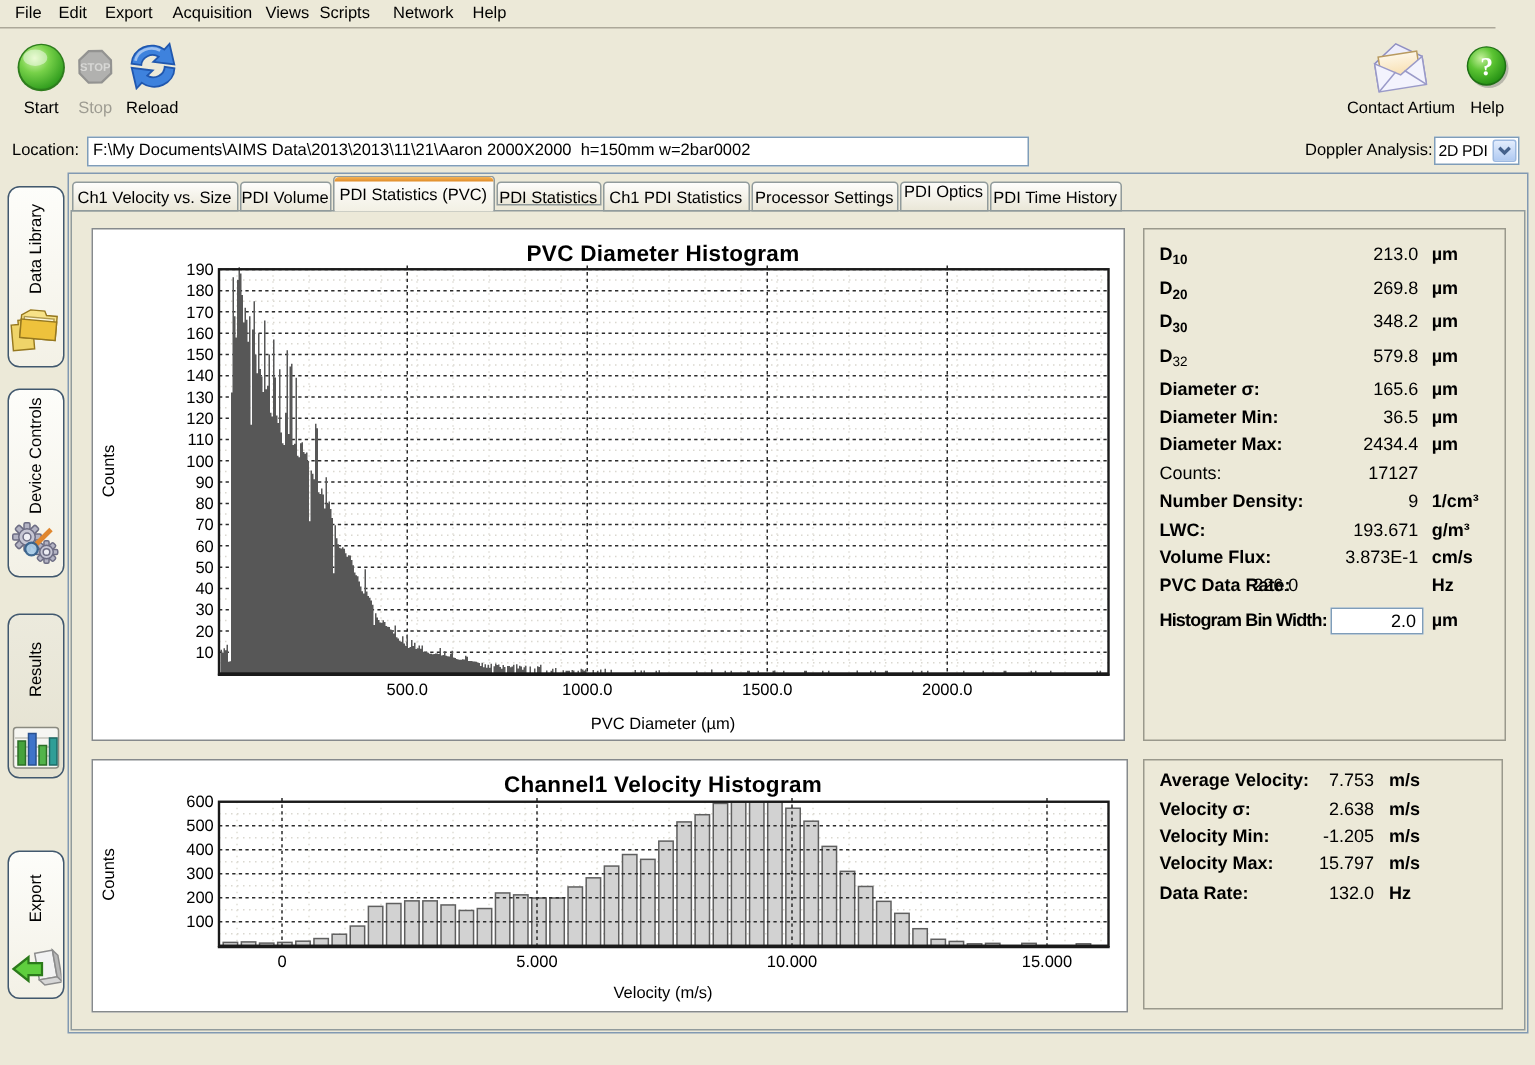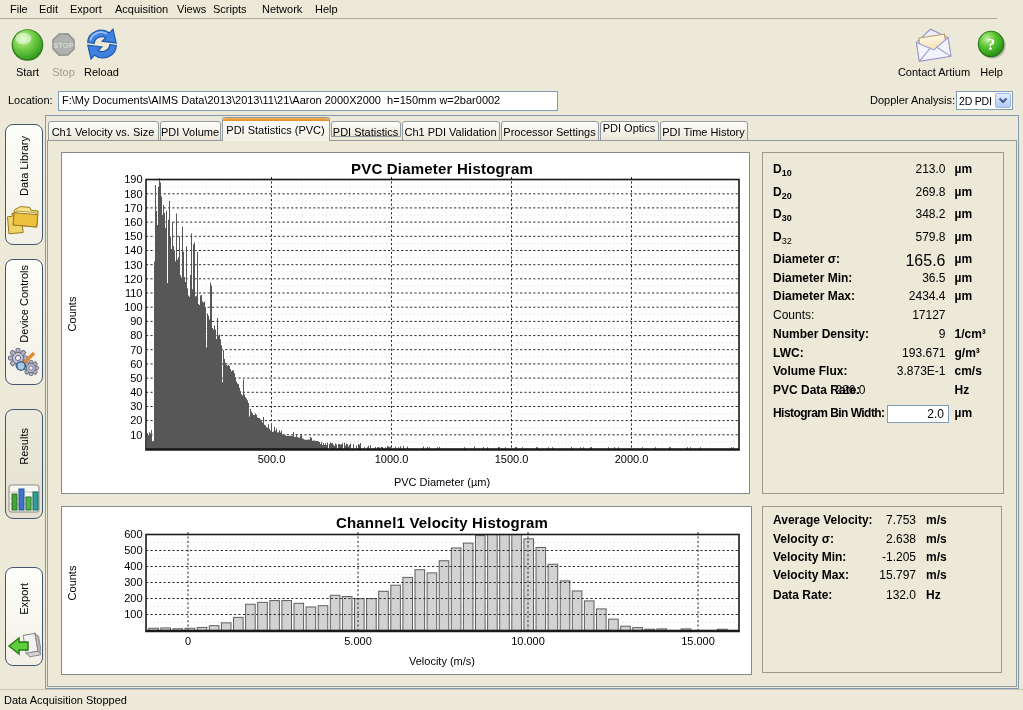--- a/index.html
+++ b/index.html
@@ -62,40 +62,40 @@
 <text x="991" y="50" font-size="17" font-weight="bold" fill="#ffffff" text-anchor="middle" font-family="Liberation Serif">?</text>
 </svg>
 
 <div class="abs" style="left:0px;top:66px;width:55px;text-align:center">Start</div>
 <div class="abs" style="left:36px;top:66px;width:55px;text-align:center;color:#9e9c92">Stop</div>
 <div class="abs" style="left:74px;top:66px;width:55px;text-align:center">Reload</div>
 <div class="abs" style="left:879px;top:66px;width:110px;text-align:center">Contact Artium</div>
 <div class="abs" style="left:964px;top:66px;width:55px;text-align:center">Help</div>
 
 <div class="abs" style="left:8px;top:94px">Location:</div>
-<div class="abs" style="left:58px;top:90.5px;width:500px;height:19px;background:#fff;border:1px solid #7f9db9;padding:2px 0 16px 3px;white-space:nowrap;overflow:hidden">F:\My Documents\AIMS Data\2013\2013\11\21\Aaron 2000X2000&nbsp; h=150mm w=2bar0002</div>
+<div class="abs" style="left:58px;top:90.5px;width:628px;height:19px;background:#fff;border:1px solid #7f9db9;padding:2px 0 16px 3px;white-space:nowrap;overflow:hidden">F:\My Documents\AIMS Data\2013\2013\11\21\Aaron 2000X2000&nbsp; h=150mm w=2bar0002</div>
 <div class="abs" style="left:870px;top:94px">Doppler Analysis:</div>
 <div class="abs" style="left:956px;top:91px;width:57px;height:19px;background:#fff;border:1px solid #7f9db9">
 <span class="abs" style="left:2px;top:2.5px;font-size:10.5px;letter-spacing:-0.2px">2D PDI</span>
 <div class="abs" style="right:1px;top:1px;width:16px;height:15px;border-radius:2px;background:linear-gradient(180deg,#e3edfd,#b0caf2);border:1px solid #9db9e0">
 <svg width="14" height="13" style="position:absolute;left:0;top:0">
           <path d="M3.5 4.5 L7 8 L10.5 4.5" stroke="#44618c" stroke-width="2.2" fill="none"></path>
         </svg>
 </div>
 </div>
 
 <div class="abs" style="left:45px;top:115px;width:974px;height:574px;border:1px solid #8199b2"></div>
 
 <div class="abs" style="left:47px;top:140px;width:970px;height:546.5px;border:1px solid #919b9c;background:#ece9d8"></div>
 
 <div style="position:absolute;left:47.5px;top:121px;width:111px;height:20px;border:1px solid #919b9c;border-radius:3px 3px 0 0;background:linear-gradient(180deg,#fefdfb,#eae7d8);z-index:3;box-sizing:border-box;font-size:11px;text-align:center;padding-top:4px;">Ch1 Velocity vs. Size</div>
     <div style="position:absolute;left:159.5px;top:121px;width:61px;height:20px;border:1px solid #919b9c;border-radius:3px 3px 0 0;background:linear-gradient(180deg,#fefdfb,#eae7d8);z-index:3;box-sizing:border-box;font-size:11px;text-align:center;padding-top:4px;">PDI Volume</div>
     <div style="position:absolute;left:221.5px;top:117px;width:108px;height:24px;border:1px solid #919b9c;border-bottom:none;border-radius:3px 3px 0 0;background:linear-gradient(180deg,#ffffff,#f2f0e4);z-index:5;box-sizing:border-box;font-size:11px;text-align:center;padding-top:6px;"><div style="position:absolute;left:-0px;top:-0px;right:0;height:2.5px;background:linear-gradient(180deg,#f5b456,#e08b28);border-radius:3px 3px 0 0"></div>PDI Statistics (PVC)</div>
     <div style="position:absolute;left:330.5px;top:121px;width:70px;height:16px;border:1px solid #919b9c;border-radius:3px 3px 0 0;background:linear-gradient(180deg,#fefdfb,#eae7d8);z-index:3;box-sizing:border-box;font-size:11px;text-align:center;padding-top:4px;">PDI Statistics</div>
-    <div style="position:absolute;left:401.5px;top:121px;width:98px;height:20px;border:1px solid #919b9c;border-radius:3px 3px 0 0;background:linear-gradient(180deg,#fefdfb,#eae7d8);z-index:3;box-sizing:border-box;font-size:11px;text-align:center;padding-top:4px;">Ch1 PDI Validation</div>
+    <div style="position:absolute;left:401.5px;top:121px;width:98px;height:20px;border:1px solid #919b9c;border-radius:3px 3px 0 0;background:linear-gradient(180deg,#fefdfb,#eae7d8);z-index:3;box-sizing:border-box;font-size:11px;text-align:center;padding-top:4px;">Ch1 PDI Statistics</div>
     <div style="position:absolute;left:500.5px;top:121px;width:98px;height:20px;border:1px solid #919b9c;border-radius:3px 3px 0 0;background:linear-gradient(180deg,#fefdfb,#eae7d8);z-index:3;box-sizing:border-box;font-size:11px;text-align:center;padding-top:4px;">Processor Settings</div>
     <div style="position:absolute;left:599.5px;top:121px;width:59px;height:20px;border:1px solid #919b9c;border-radius:3px 3px 0 0;background:linear-gradient(180deg,#fefdfb,#eae7d8);z-index:3;box-sizing:border-box;font-size:11px;text-align:center;padding-top:0;">PDI Optics</div>
     <div style="position:absolute;left:659.5px;top:121px;width:88px;height:20px;border:1px solid #919b9c;border-radius:3px 3px 0 0;background:linear-gradient(180deg,#fefdfb,#eae7d8);z-index:3;box-sizing:border-box;font-size:11px;text-align:center;padding-top:4px;">PDI Time History</div>
 
 <div style="position:absolute;left:5px;top:123.5px;width:38px;height:121.5px;border:1.6px solid #41586e;border-radius:8px;background:linear-gradient(180deg,#fdfdfa,#f3f1e6);">
       <div style="position:absolute;left:0;right:0;top:6px;bottom:42px;display:flex;align-items:center;justify-content:center">
         <span style="writing-mode:vertical-rl;transform:rotate(180deg);font-size:11px;color:#000;white-space:nowrap">Data Library</span>
       </div>
       <div style="position:absolute;left:0;right:0;bottom:4px;display:flex;justify-content:center">
         <svg width="38" height="37" viewBox="0 0 38 37">
@@ -225,21 +225,21 @@
       <div style="position:absolute;left:10px;top:31.5px;font-weight:bold;font-size:12px;white-space:nowrap">D<span style="font-size:9px;position:relative;top:3px;font-weight:bold">20</span></div>
       <div style="position:absolute;left:72.5px;top:31.5px;width:110px;text-align:right;font-size:12px">269.8</div>
       <div style="position:absolute;left:191.5px;top:31.5px;font-weight:bold;font-size:12px">µm</div>
       <div style="position:absolute;left:10px;top:54.19999999999999px;font-weight:bold;font-size:12px;white-space:nowrap">D<span style="font-size:9px;position:relative;top:3px;font-weight:bold">30</span></div>
       <div style="position:absolute;left:72.5px;top:54.19999999999999px;width:110px;text-align:right;font-size:12px">348.2</div>
       <div style="position:absolute;left:191.5px;top:54.19999999999999px;font-weight:bold;font-size:12px">µm</div>
       <div style="position:absolute;left:10px;top:76.80000000000001px;font-weight:bold;font-size:12px;white-space:nowrap">D<span style="font-size:9px;position:relative;top:3px;font-weight:normal">32</span></div>
       <div style="position:absolute;left:72.5px;top:76.80000000000001px;width:110px;text-align:right;font-size:12px">579.8</div>
       <div style="position:absolute;left:191.5px;top:76.80000000000001px;font-weight:bold;font-size:12px">µm</div>
       <div style="position:absolute;left:10px;top:98.80000000000001px;font-weight:bold;font-size:12px;white-space:nowrap">Diameter σ:</div>
-      <div style="position:absolute;left:72.5px;top:98.80000000000001px;width:110px;text-align:right;font-size:16px">165.6</div>
+      <div style="position:absolute;left:72.5px;top:98.80000000000001px;width:110px;text-align:right;font-size:12px">165.6</div>
       <div style="position:absolute;left:191.5px;top:98.80000000000001px;font-weight:bold;font-size:12px">µm</div>
       <div style="position:absolute;left:10px;top:117.5px;font-weight:bold;font-size:12px;white-space:nowrap">Diameter Min:</div>
       <div style="position:absolute;left:72.5px;top:117.5px;width:110px;text-align:right;font-size:12px">36.5</div>
       <div style="position:absolute;left:191.5px;top:117.5px;font-weight:bold;font-size:12px">µm</div>
       <div style="position:absolute;left:10px;top:135.60000000000002px;font-weight:bold;font-size:12px;white-space:nowrap">Diameter Max:</div>
       <div style="position:absolute;left:72.5px;top:135.60000000000002px;width:110px;text-align:right;font-size:12px">2434.4</div>
       <div style="position:absolute;left:191.5px;top:135.60000000000002px;font-weight:bold;font-size:12px">µm</div>
       <div style="position:absolute;left:10px;top:155.0px;font-weight:normal;font-size:12px;white-space:nowrap">Counts:</div>
       <div style="position:absolute;left:72.5px;top:155.0px;width:110px;text-align:right;font-size:12px">17127</div>
       <div style="position:absolute;left:10px;top:173.8px;font-weight:bold;font-size:12px;white-space:nowrap">Number Density:</div>
@@ -339,17 +339,14 @@
       <div style="position:absolute;left:43px;top:42.5px;width:110px;text-align:right;font-size:12px">-1.205</div>
       <div style="position:absolute;left:163px;top:42.5px;font-weight:bold;font-size:12px">m/s</div>
       <div style="position:absolute;left:10px;top:60.5px;font-weight:bold;font-size:12px;white-space:nowrap">Velocity Max:</div>
       <div style="position:absolute;left:43px;top:60.5px;width:110px;text-align:right;font-size:12px">15.797</div>
       <div style="position:absolute;left:163px;top:60.5px;font-weight:bold;font-size:12px">m/s</div>
       <div style="position:absolute;left:10px;top:80.5px;font-weight:bold;font-size:12px;white-space:nowrap">Data Rate:</div>
       <div style="position:absolute;left:43px;top:80.5px;width:110px;text-align:right;font-size:12px">132.0</div>
       <div style="position:absolute;left:163px;top:80.5px;font-weight:bold;font-size:12px">Hz</div>
 </div>
 
-<div class="abs" style="left:0;top:689px;width:1023px;height:21px;border-top:1px solid #c8c5b2">
-<span class="abs" style="left:4px;top:4px">Data Acquisition Stopped</span>
-</div>
 
 </div>
 
 </body></html>

